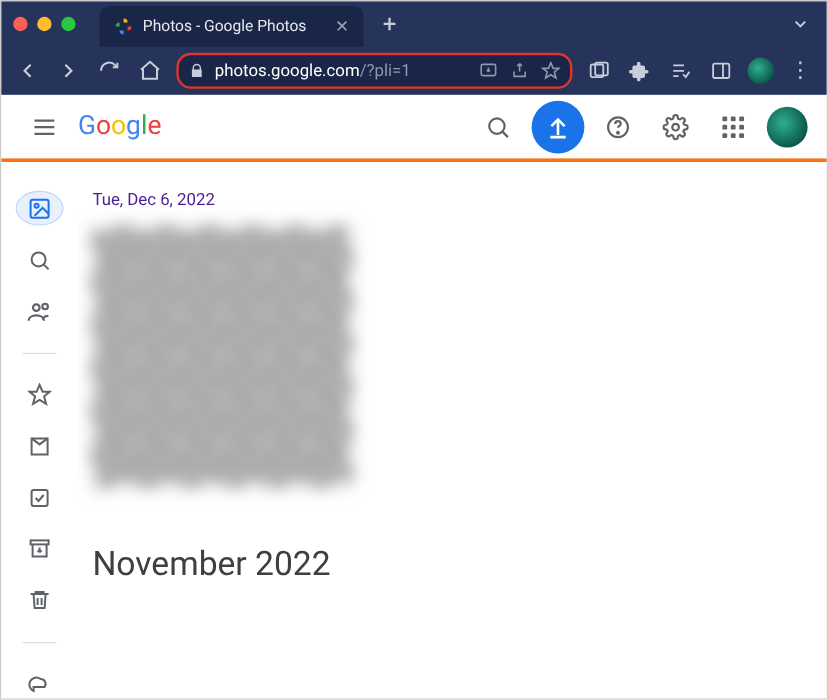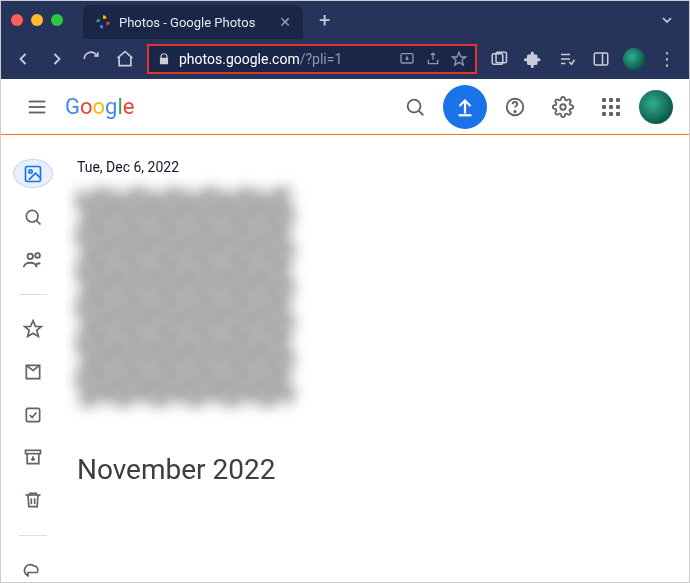--- a/index.html
+++ b/index.html
@@ -29,40 +29,40 @@
   .tab-close { margin-left: auto; color: #9aa3b8; font-size: 14px; cursor: pointer; }
   .newtab { color: #c8cdd9; font-size: 20px; margin-left: 10px; cursor: pointer; padding: 2px 6px; }
   .chev { margin-left: auto; color: #c8cdd9; }
   .toolbar {
     height: 40px; display: flex; align-items: center; gap: 10px;
     padding: 0 10px;
   }
   .tb-btn { width: 24px; height: 24px; display:flex; align-items:center; justify-content:center; color:#c8cdd9; cursor:pointer; }
   .addrbar {
     flex: 1; height: 30px; background: #1a2647;
-    border: 2px solid #e0352b; border-radius: 0;
+    border: 2px solid #e0352b; border-radius: 12px;
     display: flex; align-items: center; padding: 0 8px; gap: 8px;
     color: #e6e9f0; font-size: 14px;
   }
   .addrbar .lock { color:#c8cdd9; }
   .addr-host { color: #fff; }
   .addr-path { color: #8d97ae; }
   .addr-icons { margin-left:auto; display:flex; gap:10px; color:#8d97ae; }
   .ext-icons { display:flex; gap:10px; align-items:center; }
   .ext-icons .tb-btn svg { width:18px; height:18px; }
   .avatar-sm {
     width:22px; height:22px; border-radius:50%;
     background: radial-gradient(circle at 40% 40%, #2fae8f, #0b5a4c 70%, #053a31);
   }
   .kebab { color:#c8cdd9; font-size:18px; letter-spacing:0; line-height:1; }
 
   
   .app-header {
     height: 56px; display:flex; align-items:center; padding: 0 16px; gap: 8px;
-    border-bottom: 1px solid #f97316;
+    border-bottom: 3px solid #f97316;
   }
   .hamburger { width:40px; height:40px; display:flex; align-items:center; justify-content:center; color:#5f6368; cursor:pointer; border-radius:50%; }
   .logo { display:flex; align-items:baseline; gap:4px; font-size:22px; }
   .logo .g1{color:#4285F4;} .logo .g2{color:#EA4335;} .logo .g3{color:#FBBC05;}
   .logo .g4{color:#4285F4;} .logo .g5{color:#34A853;} .logo .g6{color:#EA4335;}
   .logo .photos { color:#5f6368; font-weight:400; margin-left:2px;}
   .hdr-actions { margin-left:auto; display:flex; align-items:center; gap:8px; }
   .icon-btn {
     width:40px; height:40px; display:flex; align-items:center; justify-content:center;
     color:#5f6368; cursor:pointer; border-radius:50%;
@@ -86,21 +86,21 @@
   }
   .side-item {
     width:40px; height:40px; display:flex; align-items:center; justify-content:center;
     border-radius:50%; color:#5f6368; cursor:pointer;
   }
   .side-item.active { background:#e8f0fe; color:#1a73e8; border:1px solid #c3d6f5;}
   .side-sep { width:28px; height:1px; background:#dadce0; margin:6px 0; }
 
   .content { flex:1; padding: 24px 12px 0 12px; overflow:auto; }
   .month-title { font-size:28px; color:#3c4043; font-weight:400; margin-bottom:18px; }
-  .date-sub { font-size:14px; color:#0f172a; margin-bottom:14px; }
+  .date-sub { font-size:14px; color:#4c1d95; margin-bottom:14px; }
   .photo-thumb {
     width:216px; height:216px;
     background:
       repeating-conic-gradient(#777 0% 12%, #ddd 0% 25%) 0 0/36px 36px;
     filter: blur(7px);
     border-radius:2px;
   }
   .month2 { margin-top: 48px; }
   svg { display:block; }
 </style>

